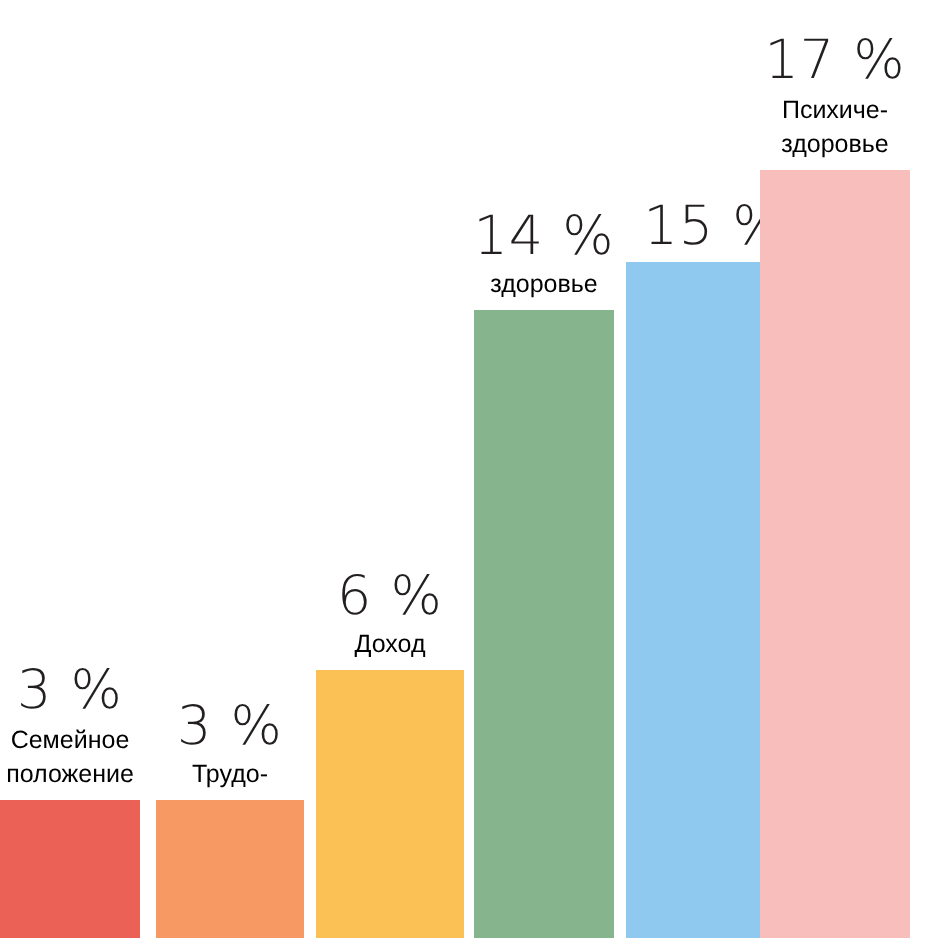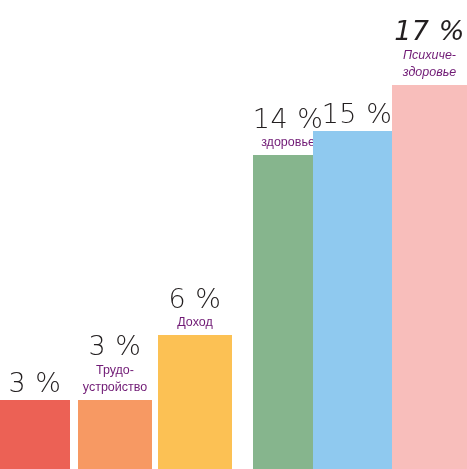--- a/index.html
+++ b/index.html
@@ -48,21 +48,21 @@
     color: #231f20;
     line-height: 1.05;
     letter-spacing: 0.5px;
     white-space: nowrap;
   }
 
   .bar-label {
     font-family: "Liberation Sans", sans-serif;
     font-size: 12.5px;
     font-weight: 400;
-    color: #701a75;
+    color: #000000;
     line-height: 1.42;
     text-align: center;
     white-space: nowrap;
     margin-top: 1px;
   }
 
   .bar-label .lbl-line {
     display: block;
     white-space: nowrap;
   }
@@ -73,63 +73,66 @@
   }
 </style>
 </head>
 <body>
 
 <div id="chart-root">
 
   <div class="bar-column" id="col-0" style="left: 0px; width: 70px;">
     <div class="bar-annotation">
       <div class="bar-value">3 %</div>
+      <div class="bar-label">
+        <span class="lbl-line">Семейное</span>
+        <span class="lbl-line">положение</span>
+      </div>
     </div>
     <div class="bar-rect" id="rect-0" style="background: rgb(236, 97, 85); height: 69px;"></div>
   </div>
 
   <div class="bar-column" id="col-1" style="left: 78px; width: 74px;">
     <div class="bar-annotation">
       <div class="bar-value">3 %</div>
       <div class="bar-label">
         <span class="lbl-line">Трудо-</span>
-        <span class="lbl-line">устройство</span>
       </div>
     </div>
     <div class="bar-rect" id="rect-1" style="background: rgb(247, 153, 99); height: 69px;"></div>
   </div>
 
   <div class="bar-column" id="col-2" style="left: 158px; width: 74px;">
     <div class="bar-annotation">
       <div class="bar-value">6 %</div>
       <div class="bar-label">
         <span class="lbl-line">Доход</span>
       </div>
     </div>
     <div class="bar-rect" id="rect-2" style="background: rgb(252, 193, 84); height: 134px;"></div>
   </div>
 
-  <div class="bar-column" id="col-3" style="left: 237px; width: 70px; margin-left: 16px;">
+  <div class="bar-column" id="col-3" style="left: 237px; width: 70px;">
     <div class="bar-annotation">
       <div class="bar-value">14 %</div>
       <div class="bar-label">
         <span class="lbl-line">здоровье</span>
       </div>
     </div>
     <div class="bar-rect" id="rect-3" style="background: rgb(134, 181, 141); height: 314px;"></div>
   </div>
 
   <div class="bar-column" id="col-4" style="left: 313px; width: 88px;">
     <div class="bar-annotation">
       <div class="bar-value">15 %</div>
     </div>
     <div class="bar-rect" id="rect-4" style="background: rgb(143, 201, 239); height: 338px;"></div>
   </div>
 
-  <div class="bar-column" id="col-5" style="left: 392px; width: 75px; font-style: italic;">
+  <div class="bar-column" id="col-5" style="left: 380px; width: 75px;">
     <div class="bar-annotation">
       <div class="bar-value">17 %</div>
       <div class="bar-label">
         <span class="lbl-line">Психиче-</span>
         <span class="lbl-line">здоровье</span>
       </div>
     </div>
     <div class="bar-rect" id="rect-5" style="background: rgb(248, 190, 187); height: 384px;"></div>
   </div>
 

